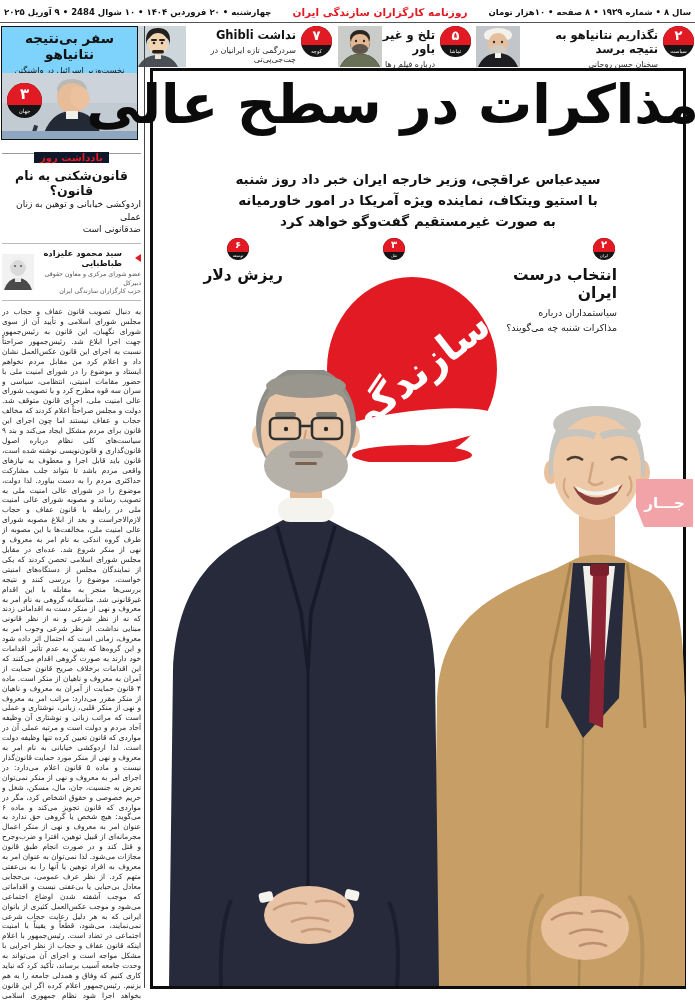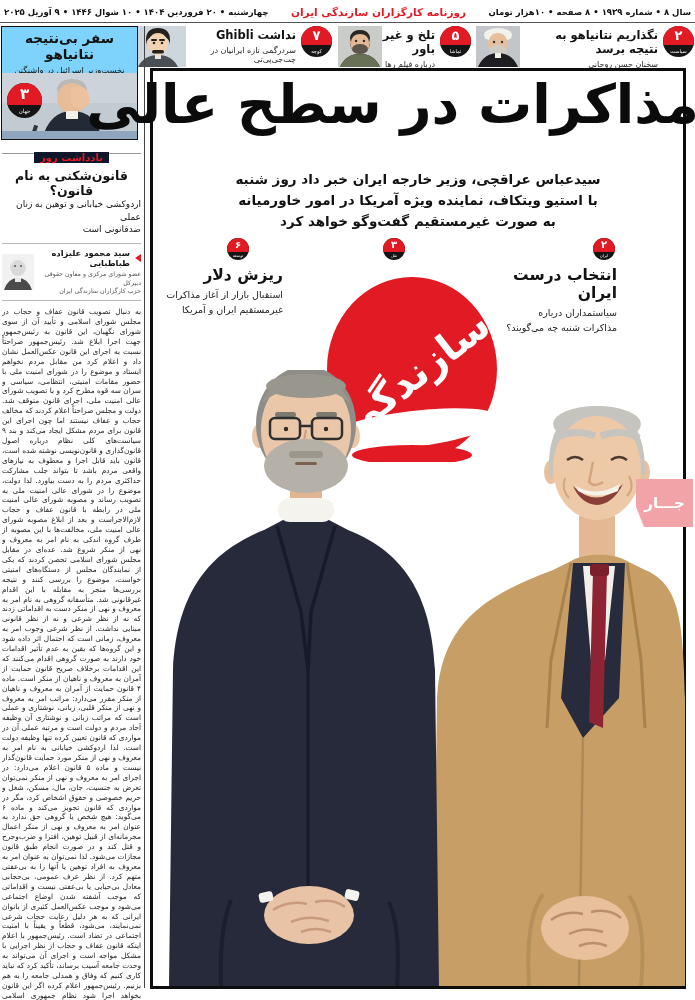--- a/index.html
+++ b/index.html
@@ -69,36 +69,36 @@
   
   .col-divider{position:absolute;left:144px;top:26px;width:1px;height:962px;background:#444}
   .note{position:absolute;left:2px;top:146px;width:139px}
   .note-label-row{position:relative;text-align:center;height:14px}
   .note-label-row:before{content:"";position:absolute;left:0;right:0;top:7px;height:1px;background:#999}
   .note-label{position:relative;background:#0f172a;padding:0 6px;color:var(--red);font-weight:bold;font-size:10px;direction:rtl}
   .note-title{font-size:12.5px;font-weight:bold;text-align:center;direction:rtl;margin-top:8px}
   .note-sub{font-size:9px;text-align:right;direction:rtl;white-space:pre-line;line-height:1.4;color:#111}
   .author{display:flex;direction:rtl;gap:4px;align-items:center;border-top:1px solid #bbb;border-bottom:1px solid #bbb;margin-top:7px;padding:4px 0}
   .author .a-txt{flex:1;text-align:right}
-  .a-name-row{display:flex;direction:rtl;align-items:center;gap:5px}
+  .a-name-row{display:flex;direction:rtl;align-items:center;gap:13px}
   .a-marker{width:0;height:0;border-top:4px solid transparent;border-bottom:4px solid transparent;border-right:6px solid var(--red);flex:none}
   .a-name{font-size:8.4px;font-weight:bold}
   .a-role{font-size:6.3px;color:#555;white-space:pre-line;line-height:1.4;margin-top:2px}
   .a-photo{flex:none}
   .note-body{margin-top:6px;height:694px;overflow:hidden;font-size:7.35px;line-height:1.35;text-align:justify;direction:rtl;color:#1c1c1c}
 </style>
 </head>
 <body>
 
 <div class="page">
 
   <div class="masthead">
     <span class="mast-issue">سال ۸ • شماره ۱۹۳۹ • ۸ صفحه • ۱۰هزار تومان</span>
     <span class="mast-name">روزنامه کارگزاران سازندگی ایران</span>
-    <span class="mast-date">چهارشنبه • ۲۰ فروردین ۱۴۰۴ • ۱۰ شوال ۱۴۴۶ • ۹ آوریل ۲۰۲۵</span>
+    <span class="mast-date">چهارشنبه • ۲۰ فروردین ۱۴۰۴ • ۱۰ شوال 2484 • ۹ آوریل ۲۰۲۵</span>
   </div>
   <div class="mast-rule"></div>
 
   <div class="teaser teaser-politics">
     <div class="badge badge-md">
       <span class="b-num">۲</span>
       <span class="b-sec">سیاست</span>
     </div>
     <div class="txt">
       <div class="t-title">نگذاریم نتانیاهو به نتیجه برسد</div>
@@ -205,22 +205,20 @@
       <span class="b-num">۳</span>
       <span class="b-sec">نقل</span>
     </div>
 
     <div class="story story-dollar">
       <div class="badge badge-sm">
         <span class="b-num">۶</span>
         <span class="b-sec">توسعه</span>
       </div>
       <div class="s-title">ریزش دلار</div>
-      <div class="s-sub">استقبال بازار از آغاز مذاکرات
-غیرمستقیم ایران و آمریکا</div>
     </div>
 
     <svg class="logo" viewBox="0 0 170 185">
       <ellipse cx="85" cy="92" rx="85" ry="92" fill="#e21a23"></ellipse>
       <ellipse cx="85" cy="152" rx="88" ry="18" fill="#ffffff" transform="rotate(-7 85 152)"></ellipse>
       <ellipse cx="85" cy="178" rx="60" ry="10" fill="#e21a23"></ellipse>
       <text x="85" y="112" text-anchor="middle" transform="rotate(-38 85 95)" font-family="DejaVu Sans, sans-serif" font-weight="bold" font-size="40" fill="#ffffff">سازندگی</text>
     </svg>
 
     <svg class="photo-witkoff" viewBox="0 0 252 588">

